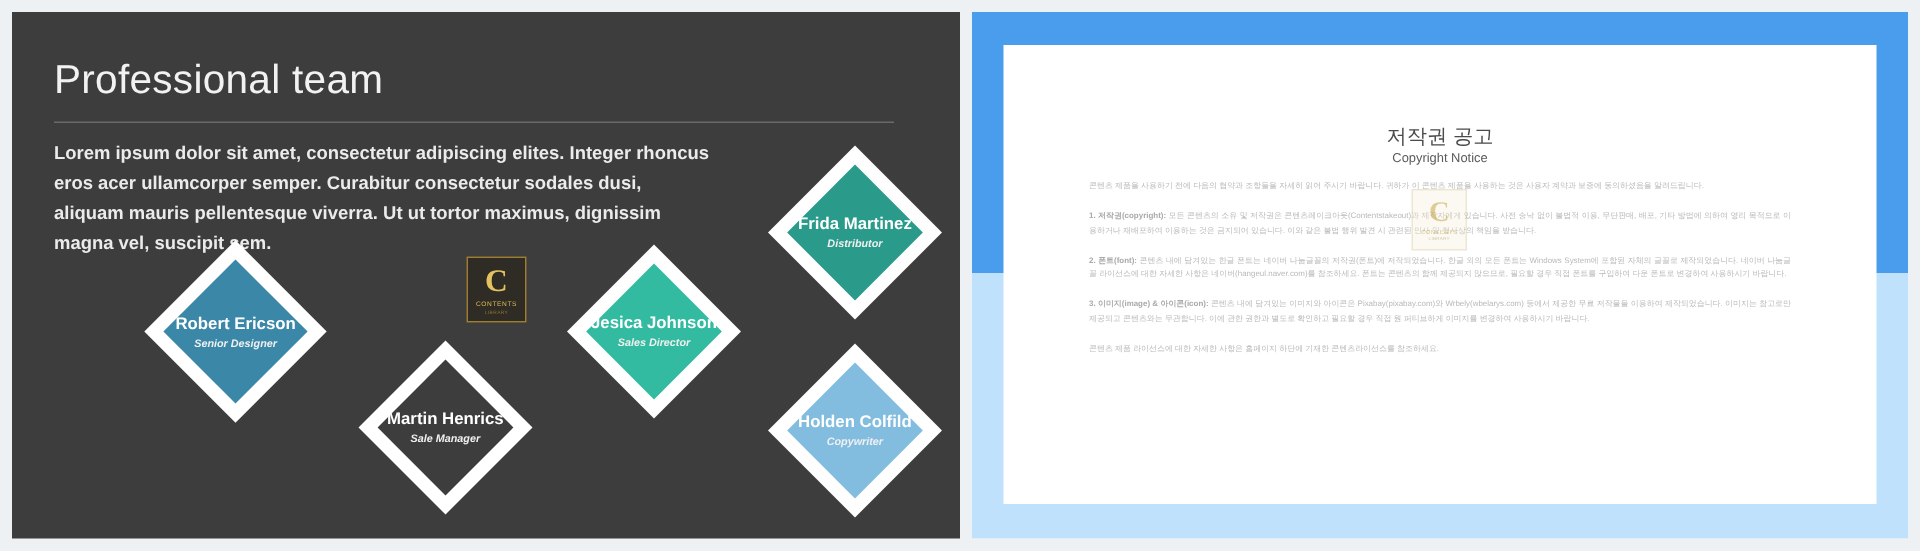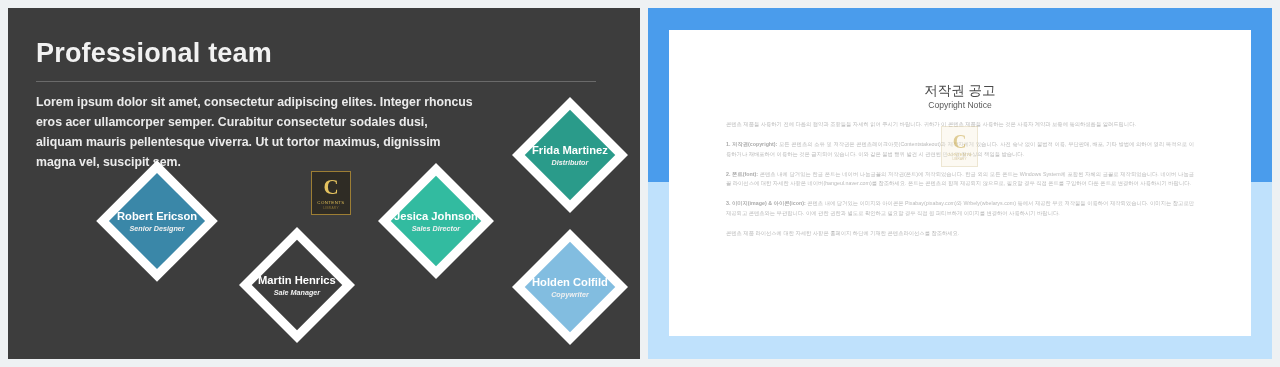--- a/index.html
+++ b/index.html
@@ -26,21 +26,21 @@
     background: #3d3d3d;
     overflow: hidden;
   }
   #slide-title {
     position: absolute;
     left: 28px;
     top: 30px;
     font-size: 27px;
     color: #f2f2f2;
     letter-spacing: 0.2px;
-    font-weight: 700;
+    font-weight: 400;
     white-space: nowrap;
   }
   #title-rule {
     position: absolute;
     left: 28px;
     top: 73px;
     width: 560px;
     height: 1px;
     background: #6a6a6a;
   }

